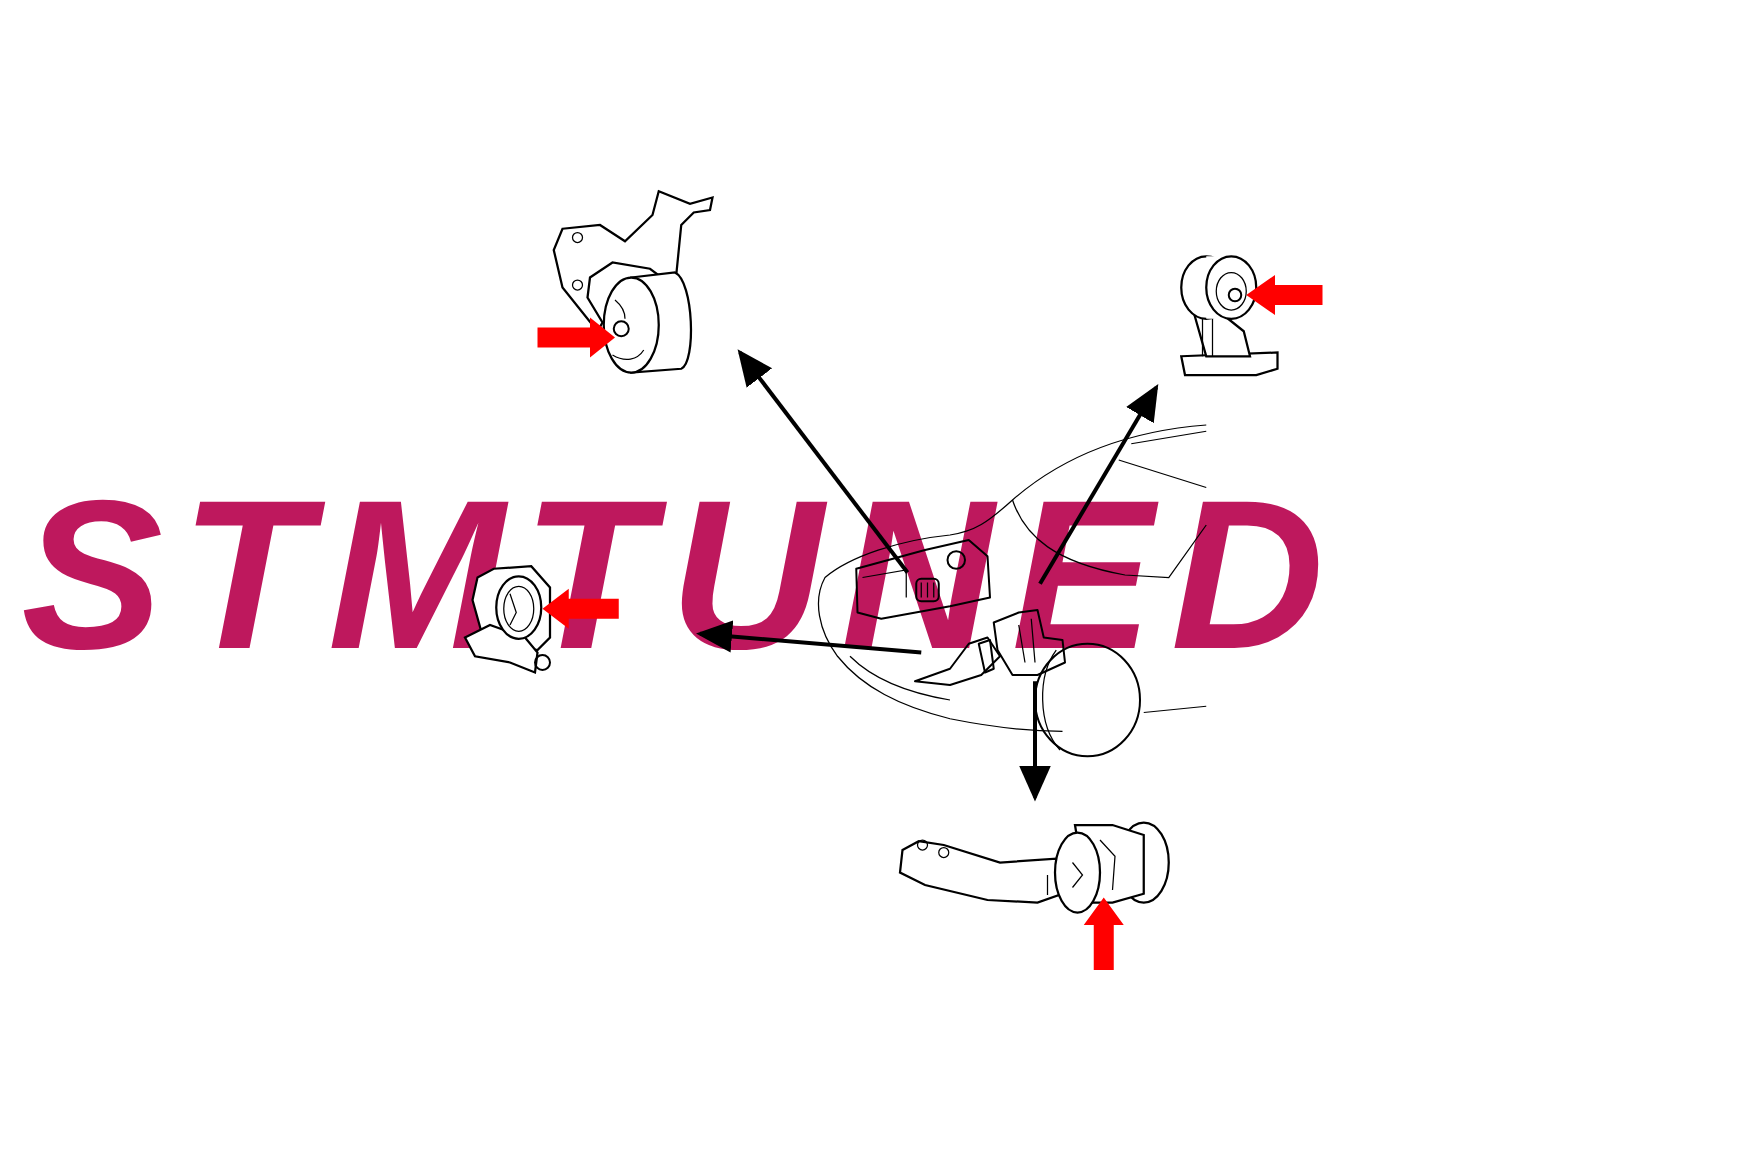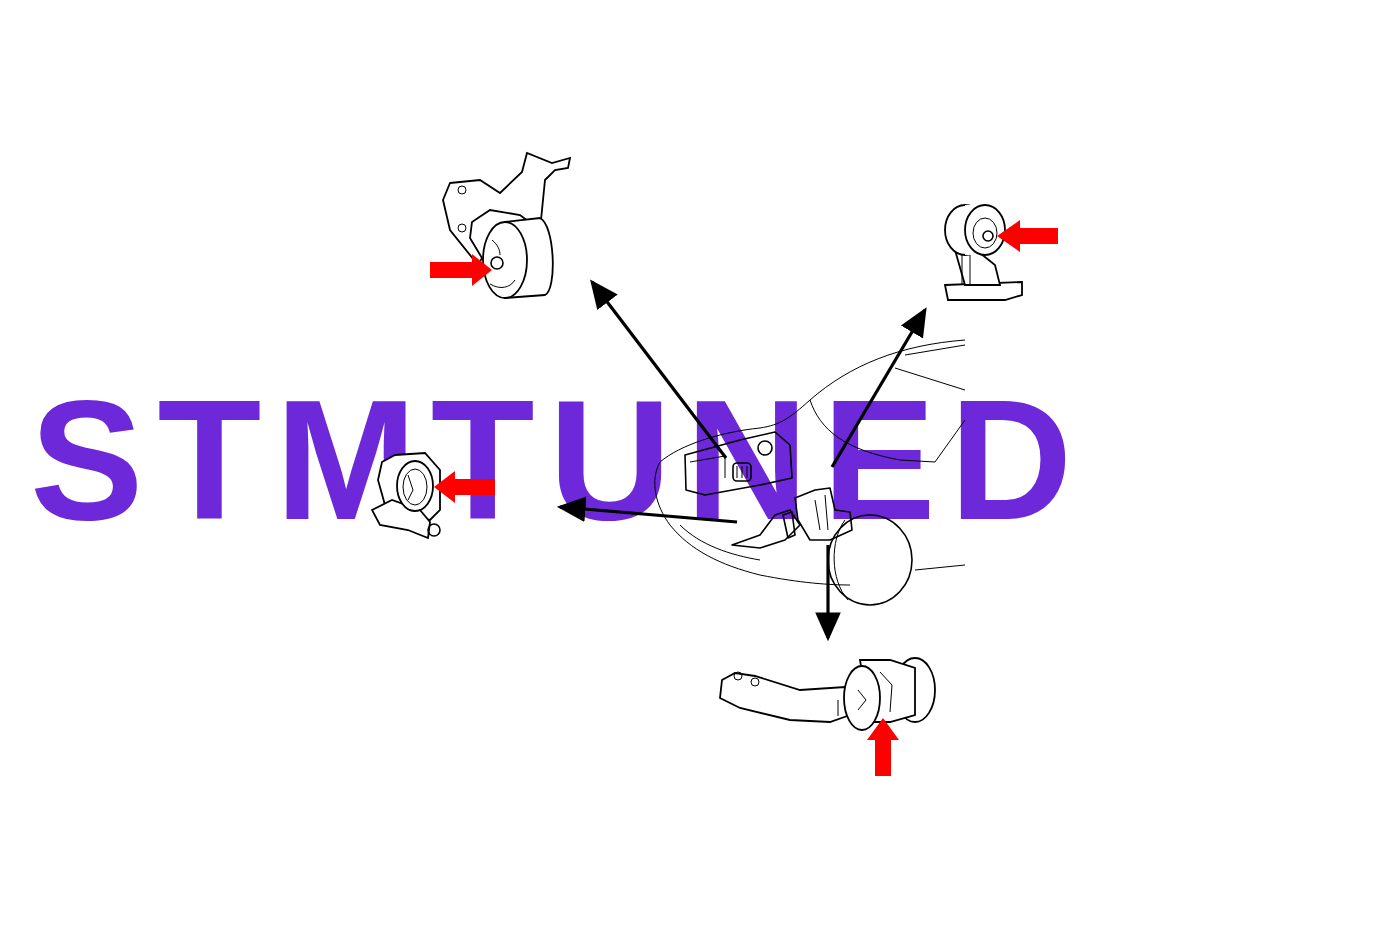--- a/index.html
+++ b/index.html
@@ -1,22 +1,22 @@
 <!DOCTYPE html>
 <html><head>
 <meta charset="utf-8">
 <style>
   html, body { margin:0; padding:0; background:#ffffff; }
   body { width:1400px; height:930px; position:relative; overflow:hidden; font-family:"Liberation Sans", sans-serif; }
   #diagram { position:absolute; left:0; top:0; width:1400px; height:930px; }
   .watermark {
-    position:absolute; left:30px; top:385px; width:1360px; height:150px;
-    font-family:"Liberation Sans", sans-serif; font-weight:bold; 
+    position:absolute; left:17px; top:385px; width:1360px; height:150px;
+    font-family:"Liberation Sans", sans-serif; font-weight:bold; font-style:italic;
     font-size:170px; line-height:150px; letter-spacing:14px;
-    color:#6d28d9; white-space:nowrap; user-select:none;
+    color:#be185d; white-space:nowrap; user-select:none;
   }
   .ln { fill:none; stroke:#000; stroke-width:1.6; stroke-linecap:round; stroke-linejoin:round; }
   .thin { fill:none; stroke:#000; stroke-width:1; }
   .solid { fill:#fff; stroke:#000; stroke-width:1.8; }
   .leader { stroke:#000; stroke-width:3.2; }
   .red { fill:#ff0000; }
 </style>
 </head>
 <body>
 

